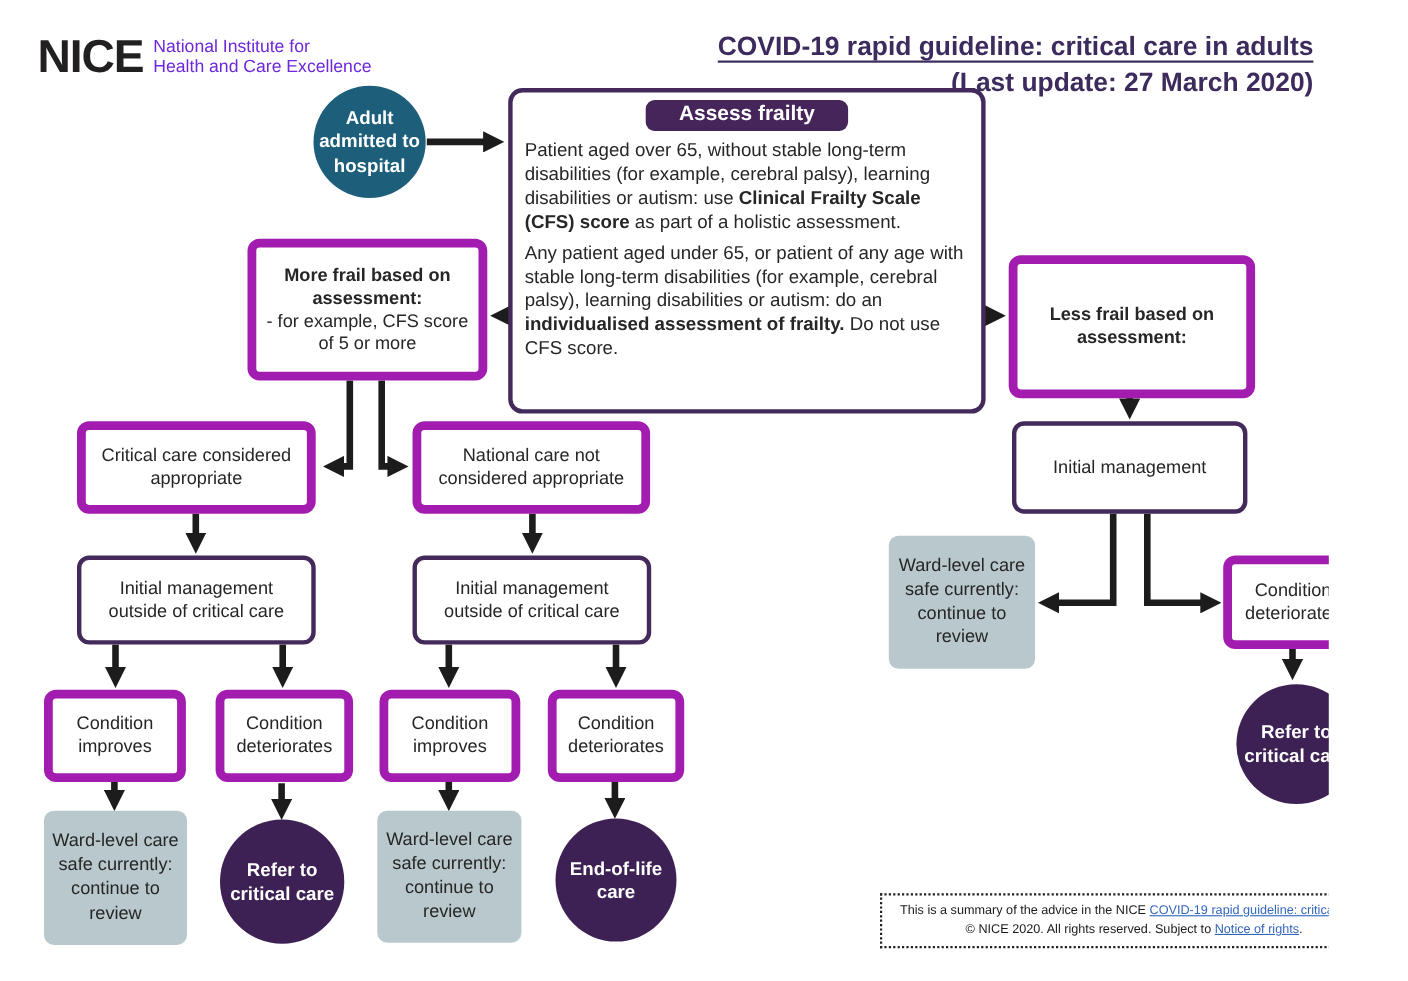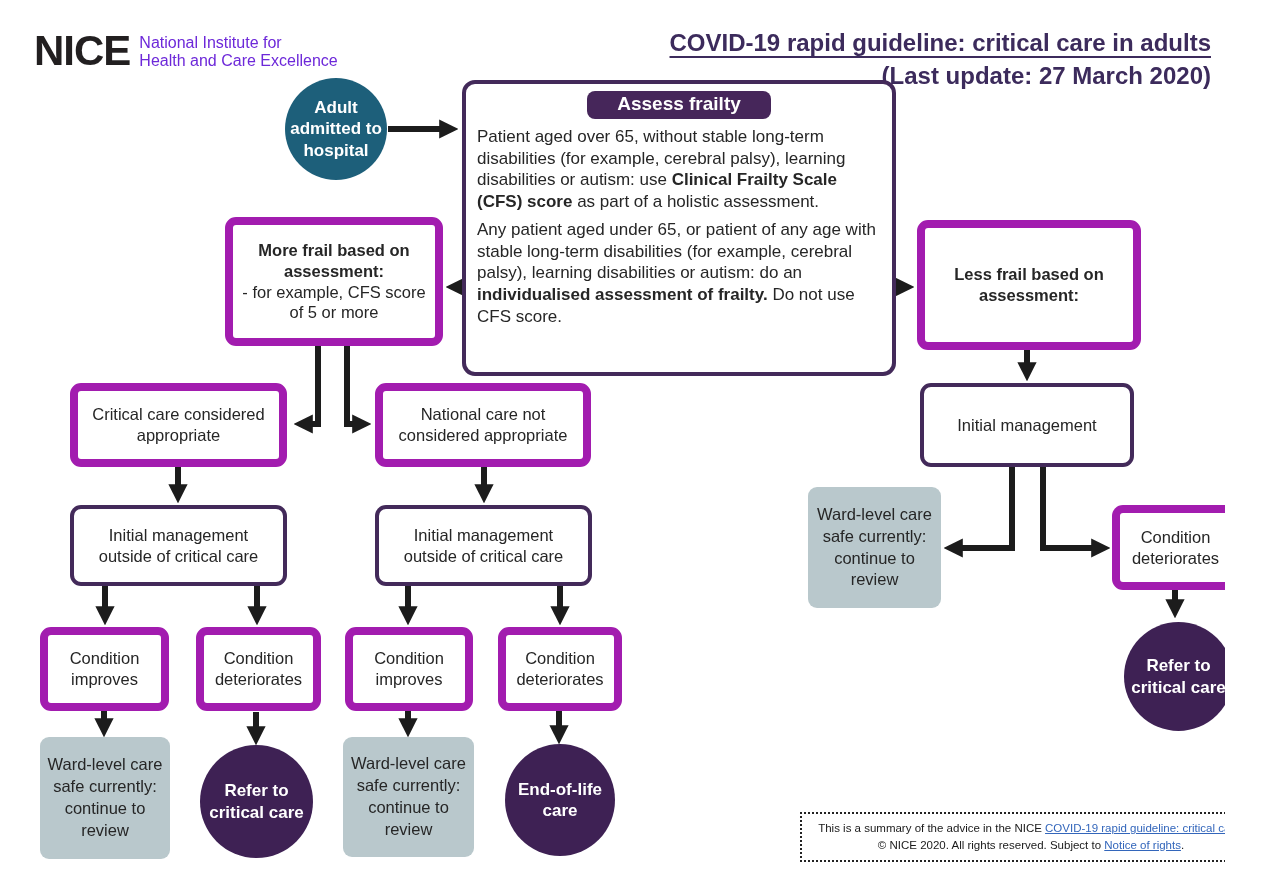--- a/index.html
+++ b/index.html
@@ -1,17 +1,17 @@
 <!DOCTYPE html>
 <html><head>
 <meta charset="utf-8">
 <style>
   html,body{margin:0;padding:0;background:#fff;}
   #stage{position:relative;width:1208px;height:892px;background:#ffffff;overflow:hidden;
-         font-family:"Liberation Sans",sans-serif;color:#262626;padding-left:17px;}
+         font-family:"Liberation Sans",sans-serif;color:#262626;}
   #arrows{position:absolute;left:0;top:0;width:1280px;height:892px;pointer-events:none;}
   .arrow{stroke:#1c1c1c;stroke-width:6;fill:none;}
 
   
   .logo{position:absolute;left:34px;top:30px;display:flex;align-items:center;}
   .logo-brand{font-size:42px;font-weight:800;letter-spacing:-1px;color:#221f20;line-height:1;}
   .logo-sub{font-size:16px;line-height:1.12;color:#6d28d9;margin-left:9px;margin-top:2px;}
 
   
   .title{position:absolute;right:14px;top:26px;text-align:right;color:#3c2b5c;
@@ -96,21 +96,21 @@
   <div class="assess">
     <div class="assess-pill">Assess frailty</div>
     <p><span>Patient aged over 65, without stable long-term disabilities (for example, cerebral palsy), learning disabilities or autism: use </span><span class="b">Clinical Frailty Scale (CFS) score</span><span> as part of a holistic assessment.</span></p>
     <p><span>Any patient aged under 65, or patient of any age with stable long-term disabilities (for example, cerebral palsy), learning disabilities or autism: do an </span><span class="b">individualised assessment of frailty.</span><span> Do not use CFS score.</span></p>
   </div>
 
   <div class="node tealbox" style="left:225px;top:217px;width:218px;height:129px;">
     <div class="b">More frail based on assessment:</div>
     <div>- for example, CFS score of 5 or more</div>
   </div>
-  <div class="node tealbox" style="left:917px;top:220px;width:224px;height:130px;">
+  <div class="node tealbox" style="left:917px;top:232px;width:224px;height:130px;">
     <div class="b">Less frail based on assessment:</div>
   </div>
 
   <div class="node tealbox" style="left:70px;top:383px;width:217px;height:84px;">Critical care considered appropriate</div>
   <div class="node tealbox" style="left:375px;top:383px;width:216px;height:84px;">National care not considered appropriate</div>
 
   <div class="node purplebox" style="left:70px;top:505px;width:217px;height:81px;">Initial management outside of critical care</div>
   <div class="node purplebox" style="left:375px;top:505px;width:217px;height:81px;">Initial management outside of critical care</div>
   <div class="node purplebox" style="left:920px;top:383px;width:214px;height:84px;">Initial management</div>
 

